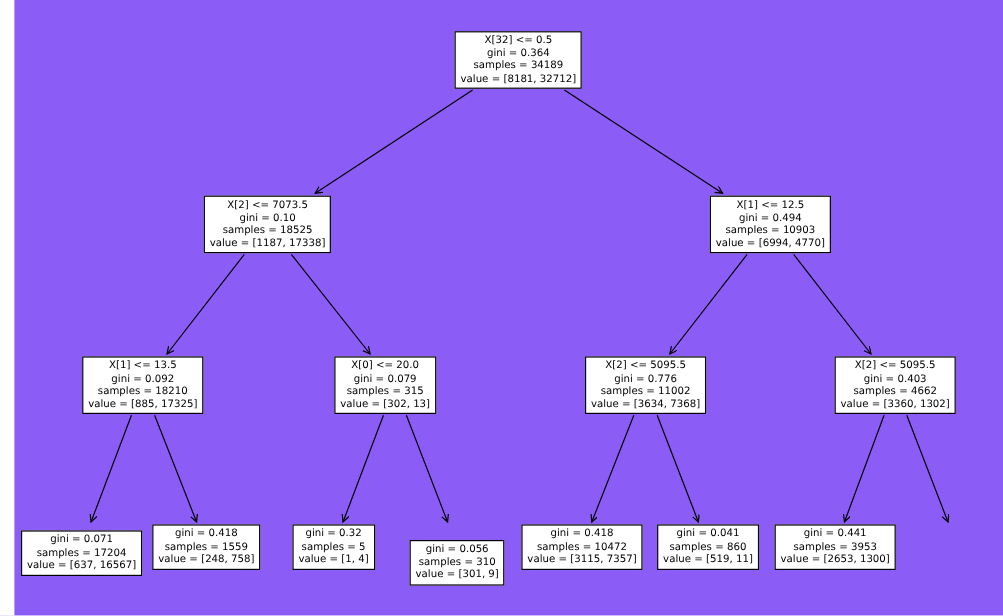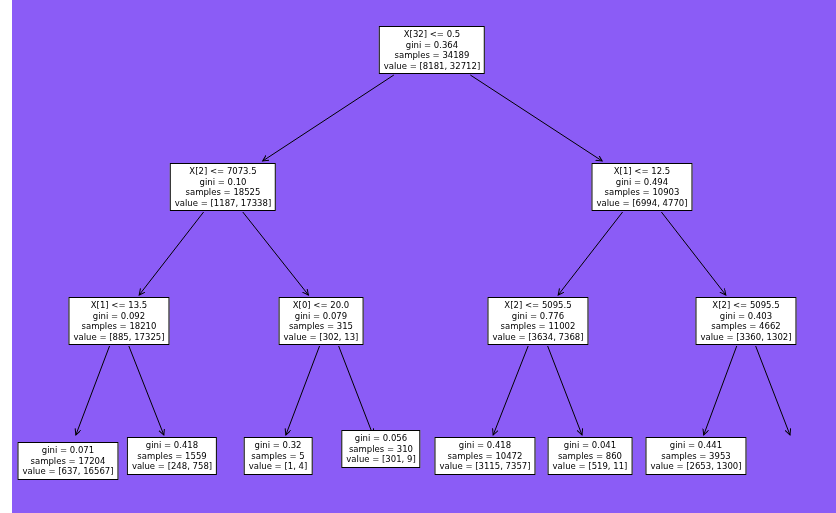--- a/index.html
+++ b/index.html
@@ -116,21 +116,21 @@
     <div>samples = 1559</div>
     <div>value = [248, 758]</div>
   </div>
 
   <div class="node" style="left:266px;top:437px">
     <div>gini = 0.32</div>
     <div>samples = 5</div>
     <div>value = [1, 4]</div>
   </div>
 
-  <div class="node" style="left:369px;top:430px">
+  <div class="node" style="left:369px;top:450px">
     <div>gini = 0.056</div>
     <div>samples = 310</div>
     <div>value = [301, 9]</div>
   </div>
 
   <div class="node" style="left:473px;top:437px">
     <div>gini = 0.418</div>
     <div>samples = 10472</div>
     <div>value = [3115, 7357]</div>
   </div>

